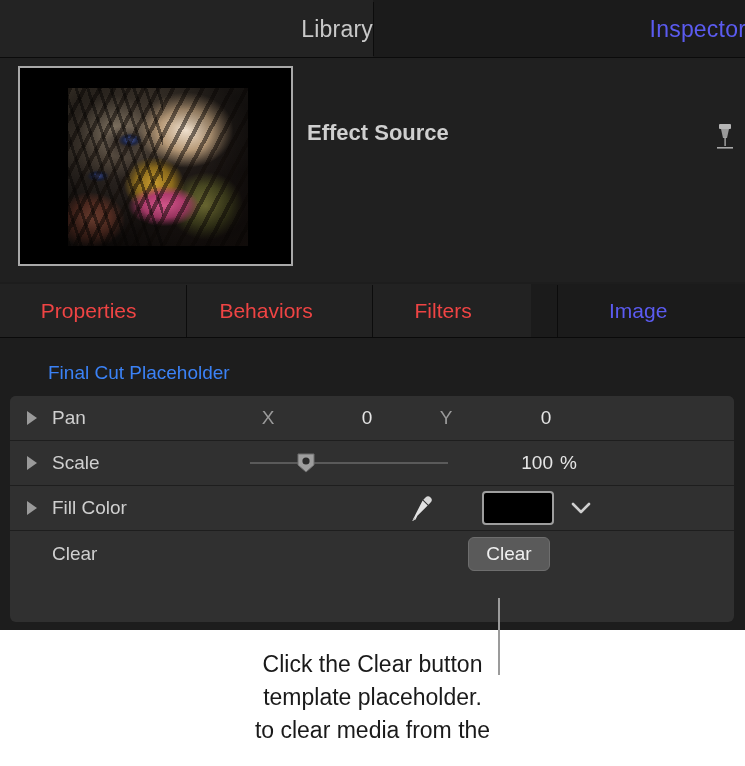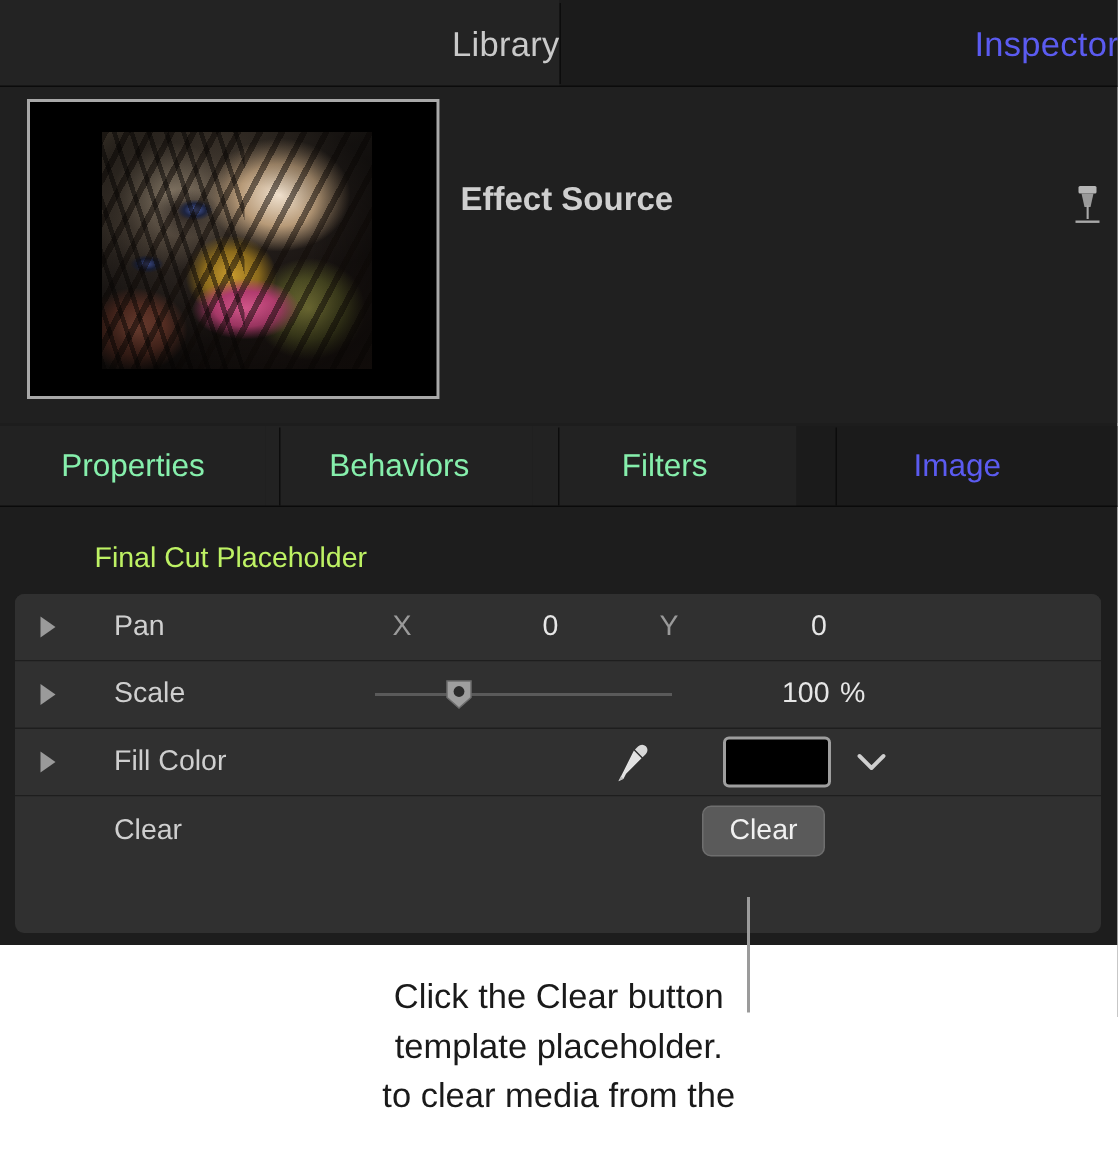--- a/index.html
+++ b/index.html
@@ -107,54 +107,54 @@
   
   .subtabs {
     position: absolute; left: 0; top: 284px;
     width: 745px; height: 54px;
     background: #1b1b1b;
     display: flex;
   }
   .subtab {
     height: 54px;
     display: flex; align-items: center; justify-content: center;
-    font-size: 21px; color: #86efac;
+    font-size: 21px; color: #ef4444;
     background: #222222;
   }
   .subtab.active { color: #5b5bf0; background: #1b1b1b; }
   .subtab-sep {
     position: absolute; top: 1px; width: 1px; height: 52px; background: #0c0c0c;
   }
   .subtabs-underline {
     position: absolute; left: 0; top: 337px;
     width: 745px; height: 1px; background: #0a0a0a;
   }
 
   
   .section-title {
     position: absolute; left: 48px; top: 362px;
-    font-size: 19px; color: #bef264; margin-left: 15px;
+    font-size: 19px; color: #3b82f6;
   }
   .rows {
     position: absolute; left: 10px; top: 396px;
     width: 724px; height: 226px;
     background: #303030;
     border-radius: 6px;
     overflow: hidden;
   }
   .row {
     position: relative;
     height: 45px;
     border-bottom: 1px solid #1e1e1e;
     background: #303030;
   }
   .row:last-child { border-bottom: none; }
   .row-label {
     position: absolute; left: 42px; top: 50%; transform: translateY(-50%);
-    font-size: 19px; color: #cfcfcf; white-space: nowrap; margin-left: 24px;
+    font-size: 19px; color: #cfcfcf; white-space: nowrap;
   }
   .disclosure {
     position: absolute; left: 17px; top: 50%; transform: translateY(-50%);
     width: 0; height: 0;
     border-left: 10px solid #9a9a9a;
     border-top: 7px solid transparent;
     border-bottom: 7px solid transparent;
   }
   .val {
     position: absolute; top: 50%; transform: translateY(-50%);

